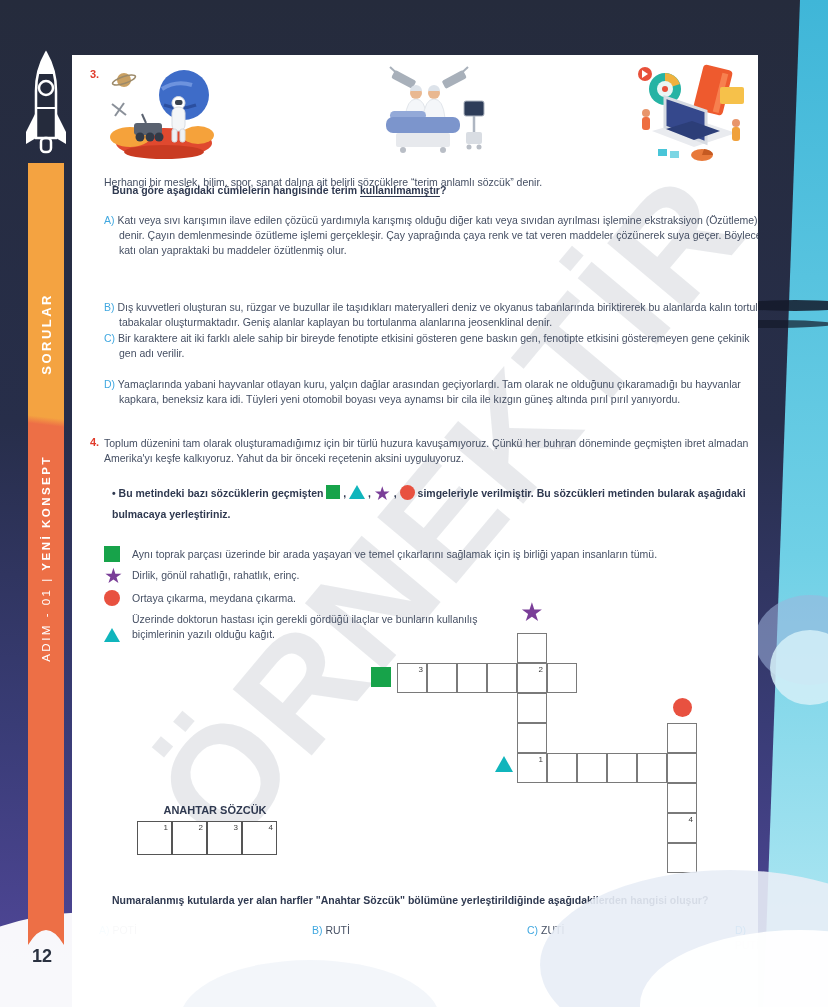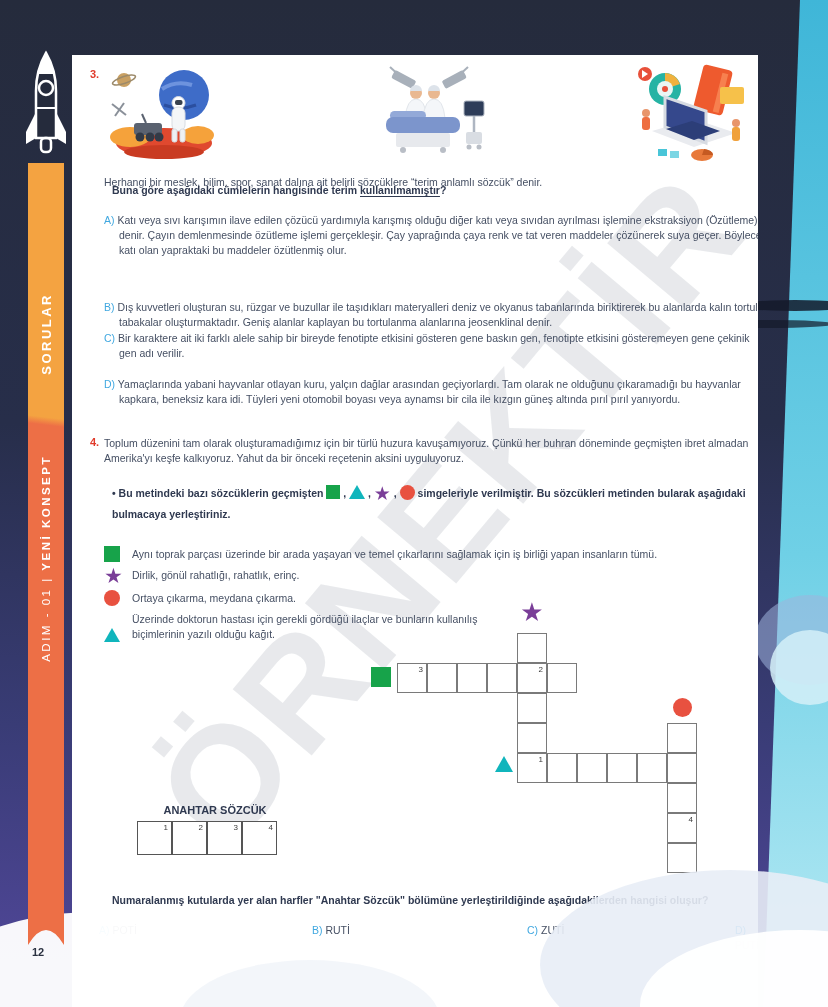--- a/index.html
+++ b/index.html
@@ -43,21 +43,21 @@
   .ak-cell{position:absolute;width:35px;height:34px;border:1px solid #555;background:#fff;
            box-sizing:border-box;z-index:2;}
   
   .rocket{position:absolute;left:22px;top:50px;z-index:3;}
   .bar{position:absolute;left:28px;top:163px;width:36px;height:782px;z-index:3;
        background:linear-gradient(187deg,#F4A341 0%,#F4A341 32.6%,#ED6F46 33.6%,#ED6F46 100%);
        clip-path:path("M0 0 H36 V782 Q18 752 0 782 Z");}
   .vtext{position:absolute;left:50%;transform:translateX(-50%) rotate(180deg);
          writing-mode:vertical-rl;color:#fff;letter-spacing:2.5px;white-space:nowrap;}
   .vtext b{font-weight:700;}
-  .pagenum{position:absolute;left:32px;top:946px;z-index:4;font-size:11px;font-weight:800;color:#2A3140;}
+  .pagenum{position:absolute;left:32px;top:946px;z-index:4;font-size:18px;font-weight:800;color:#2A3140;}
 </style>
 </head>
 <body>
 
 <div class="stage">
 
   <div class="cyan-band"></div>
   <div class="wisp" style="left:735px;top:300px;width:120px;height:11px;opacity:.85;z-index:1;"></div>
   <div class="wisp" style="left:700px;top:320px;width:135px;height:8px;opacity:.7;z-index:1;"></div>
   <div class="cloud" style="left:755px;top:595px;width:110px;height:90px;background:#9FB5DC;opacity:.55;z-index:1;"></div>

